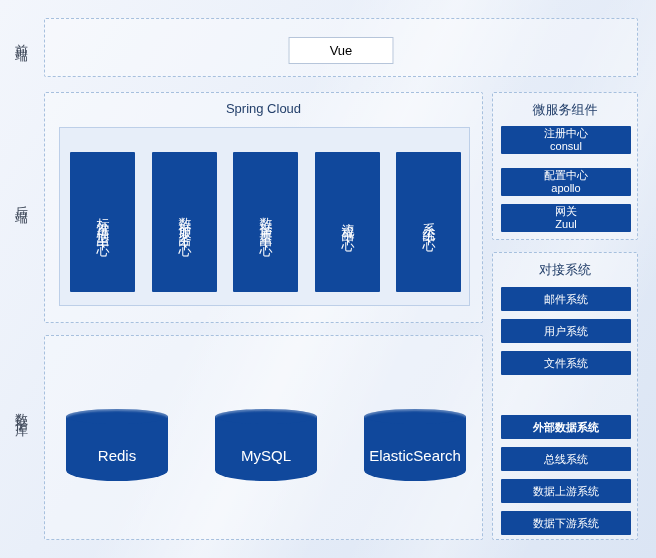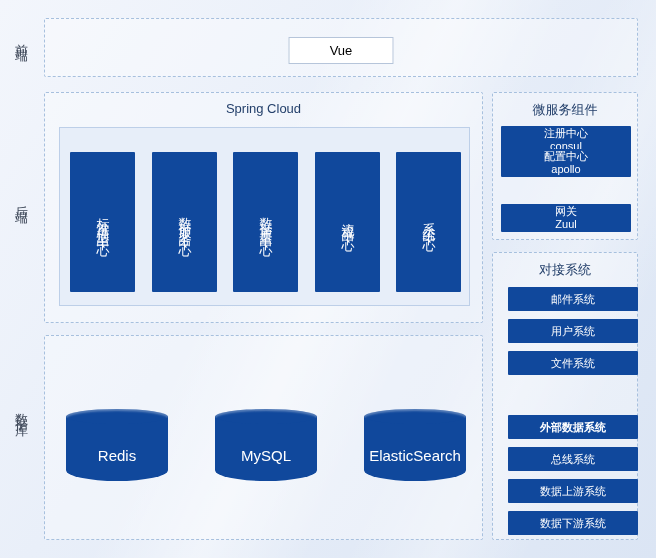--- a/index.html
+++ b/index.html
@@ -79,30 +79,29 @@
   }
 
   
   #microservices-section { left:492px; top:92px; width:146px; height:148px; }
   .ms-item {
     position:absolute; left:8px; width:130px; height:28px; background:#10489c;
     color:#fff; font-size:11px; line-height:13px;
     display:flex; flex-direction:column; align-items:center; justify-content:center;
     border-radius:1px;
   }
-  #ms-0 { top:33px; } #ms-1 { top:56px; } #ms-2 { top:111px; }
+  #ms-0 { top:33px; } #ms-1 { top:75px; } #ms-2 { top:111px; }
 
   
   #integrations-section { left:492px; top:252px; width:146px; height:288px; }
   .int-item {
     position:absolute; left:8px; width:130px; height:24px; background:#10489c;
     color:#fff; font-size:11px;
     display:flex; align-items:center; justify-content:center;
     border-radius:1px;
-    margin-left:7px;
   }
   #int-0 { top:34px; }  #int-1 { top:66px; }  #int-2 { top:98px; }
   #int-3 { top:130px; } #int-4 { top:162px;font-weight:bold; } #int-5 { top:194px; }
   #int-6 { top:226px; } #int-7 { top:258px; }
 </style>
 </head>
 <body>
 
 <div class="canvas">
 

